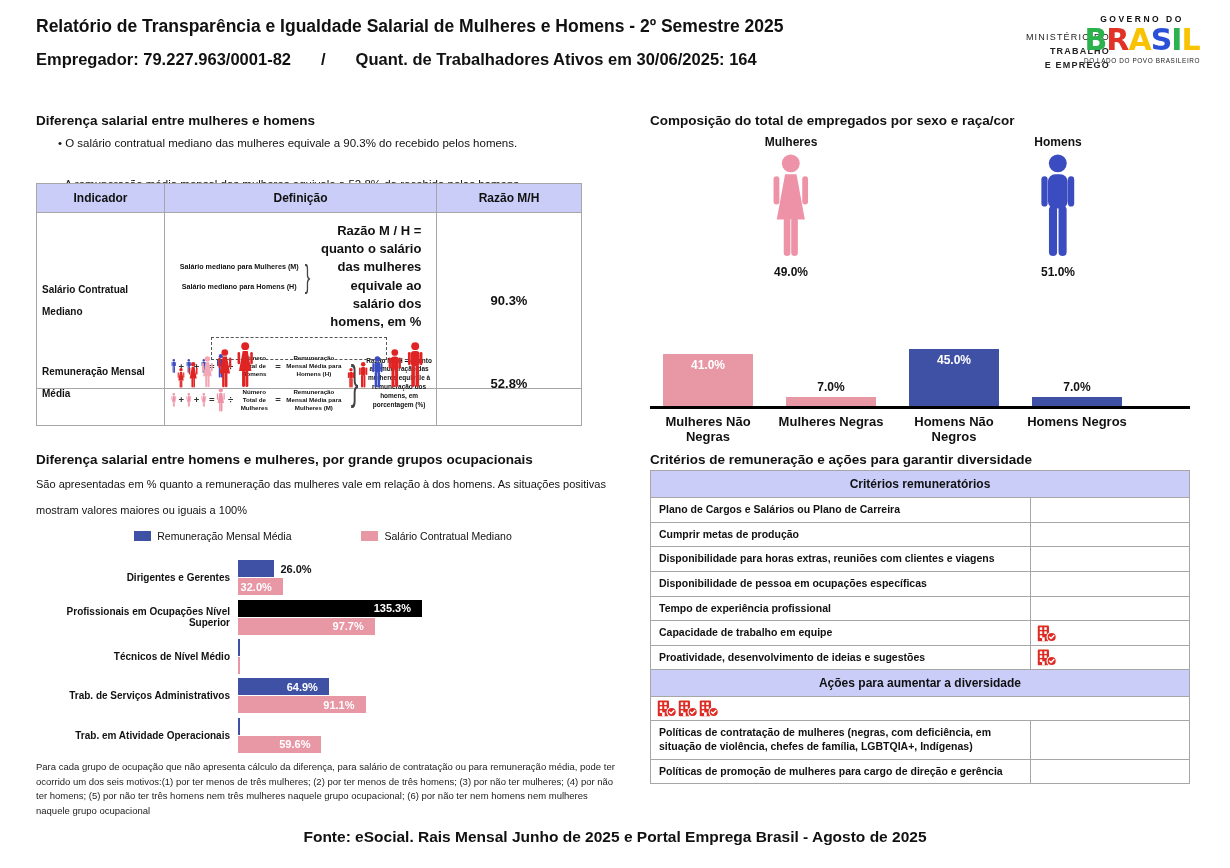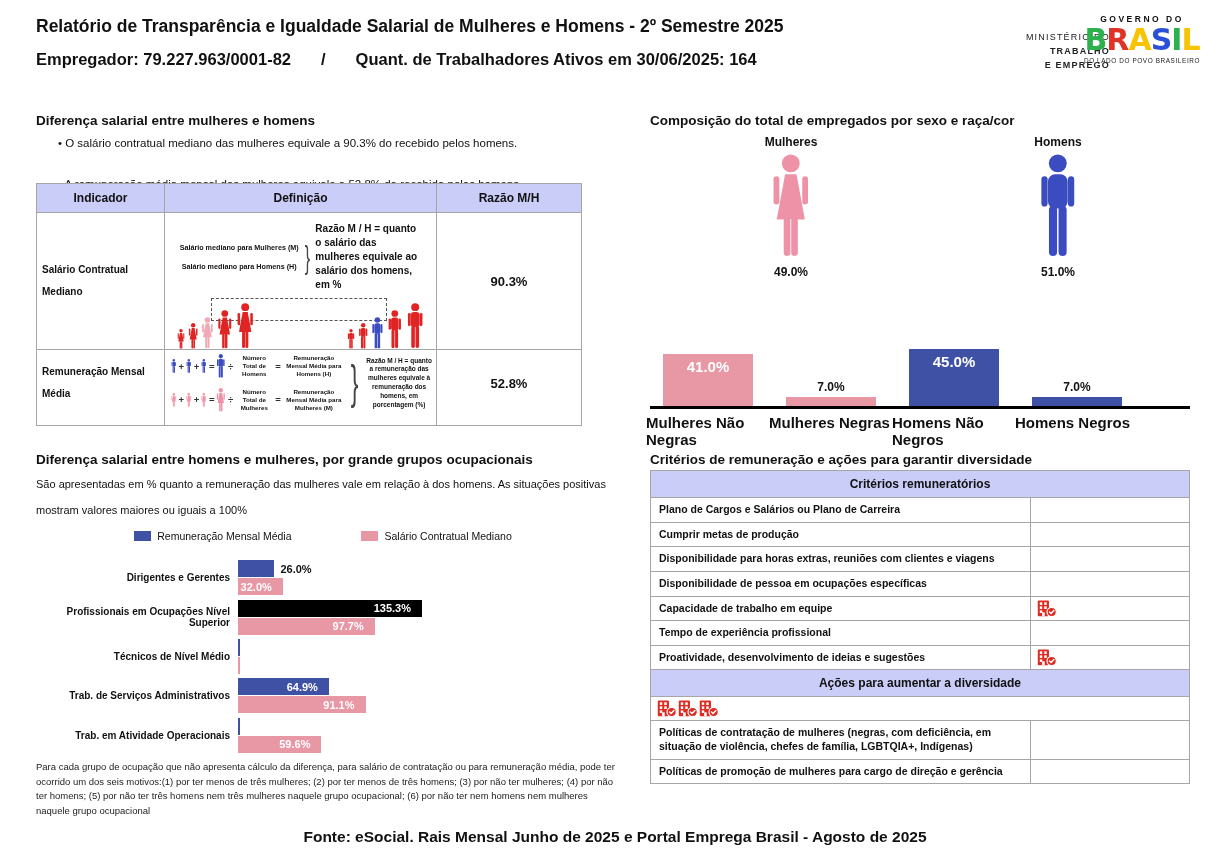--- a/index.html
+++ b/index.html
@@ -27,21 +27,21 @@
   .gt-h{background:#C9CDF8;font-weight:bold;font-size:12px;text-align:center;padding:7px 2px;border-right:1px solid #a6a6a6;border-bottom:1px solid #a6a6a6}
   .gt-h:last-child{border-right:0}
   .gt-c{border-right:1px solid #a6a6a6;border-bottom:1px solid #a6a6a6;position:relative}
   .gt-row:last-child .gt-c{border-bottom:0}
   .gt-c:last-child{border-right:0}
   .ind{display:flex;align-items:center;font-weight:bold;font-size:10px;padding:4px 5px;line-height:2.2}
   .ratio{display:flex;align-items:center;justify-content:center;font-weight:bold;font-size:13px}
   .md-top{display:flex;align-items:center;justify-content:center;gap:3px;padding-top:9px}
   .md-lines{font-size:7.2px;font-weight:bold;text-align:center;line-height:2.7}
   .brace{font-size:32px;font-weight:400;color:#444;transform:scaleX(.5);line-height:.9}
-  .md-note{width:106px;font-size:10px;font-weight:bold;text-align:left;line-height:1.4}
+  .md-note{width:106px;font-size:13px;font-weight:bold;text-align:right;line-height:1.4}
   .md-figs{position:relative;height:54px;margin-top:3px;padding:0 12px;display:flex;justify-content:space-between;align-items:flex-end}
   .fig-group{display:flex;align-items:flex-end;gap:3px;position:relative;z-index:2}
   .md-dash{position:absolute;left:46px;top:3px;width:176px;height:23px;border:1.3px dashed #555;z-index:1}
   .person{fill:currentColor;display:block}
   .mean{display:flex;align-items:center;gap:2px;padding:6px 2px 6px 6px}
   #mean-rows{display:flex;flex-direction:column;gap:9px;flex:1}
   .mrow{display:flex;align-items:center;gap:2px}
   .msym{font-size:9.5px;font-weight:bold;color:#333}
   .mtxt{width:38px;font-size:6.2px;font-weight:bold;text-align:center;line-height:1.3}
   .mtxt2{width:62px;font-size:6.2px;font-weight:bold;text-align:center;line-height:1.3}
@@ -63,23 +63,23 @@
   .footnote{position:absolute;left:36px;top:760px;width:584px;font-size:9.5px;line-height:1.55;color:#222}
 
   
   .fig-block{position:absolute;width:90px;text-align:center}
   .fig-label{font-size:12px;font-weight:bold;margin-bottom:5px}
   .fig-block .person{margin:0 auto}
   .fig-pct{font-size:12px;font-weight:bold;margin-top:7px}
   #comp-bars{position:absolute;left:650px;top:332px;width:540px;height:100px}
   .c-baseline{position:absolute;left:0;top:74px;width:540px;height:3px;background:#000}
   .cbar{position:absolute}
-  .cbl-in{position:absolute;width:90px;text-align:center;color:#fff;font-weight:bold;font-size:15px}
+  .cbl-in{position:absolute;width:90px;text-align:center;color:#fff;font-weight:bold;font-size:12px}
   .cbl-out{position:absolute;width:90px;text-align:center;color:#111;font-weight:bold;font-size:12px}
-  .ccat{position:absolute;top:82px;width:124px;font-weight:bold;font-size:15px}
+  .ccat{position:absolute;top:82px;width:124px;text-align:center;font-weight:bold;font-size:13px}
 
   
   #crit-table{position:absolute;left:650px;top:470px;width:540px;border-bottom:1px solid #a6a6a6}
   .crit-head{background:#C9CDF8;border:1px solid #a6a6a6;border-bottom:0;font-weight:bold;font-size:12px;text-align:center;padding:6px 4px}
   .crit-row{display:flex;border:1px solid #a6a6a6;border-bottom:0;align-items:stretch}
   .crit-label{width:380px;border-right:1px solid #a6a6a6;font-weight:bold;font-size:10.5px;padding:5px 8px;line-height:1.3;display:flex;align-items:center}
   .crit-icons{flex:1;padding:3px 6px;display:flex;align-items:center;gap:1px}
   .bicon{height:17px;display:block}
 
   .src-footer{position:absolute;left:0;top:828px;width:1230px;text-align:center;font-size:15.5px;font-weight:bold}
@@ -361,30 +361,30 @@
       </div>
       <div class="crit-row">
         <div class="crit-label">Disponibilidade para horas extras, reuniões com clientes e viagens</div>
         <div class="crit-icons"></div>
       </div>
       <div class="crit-row">
         <div class="crit-label">Disponibilidade de pessoa em ocupações específicas</div>
         <div class="crit-icons"></div>
       </div>
       <div class="crit-row">
+        <div class="crit-label">Tempo de experiência profissional</div>
+        <div class="crit-icons"></div>
+      </div>
+      <div class="crit-row">
         <div class="crit-label">Capacidade de trabalho em equipe</div>
         <div class="crit-icons">
           <svg class="bicon" viewBox="0 0 26 22">
             <use href="#bcheck"></use>
           </svg>
         </div>
-      </div>
-      <div class="crit-row">
-        <div class="crit-label">Tempo de experiência profissional</div>
-        <div class="crit-icons"></div>
       </div>
       <div class="crit-row">
         <div class="crit-label">Proatividade, desenvolvimento de ideias e sugestões</div>
         <div class="crit-icons">
           <svg class="bicon" viewBox="0 0 26 22">
             <use href="#bcheck"></use>
           </svg>
         </div>
       </div>
       <div class="crit-head">Ações para aumentar a diversidade</div>

